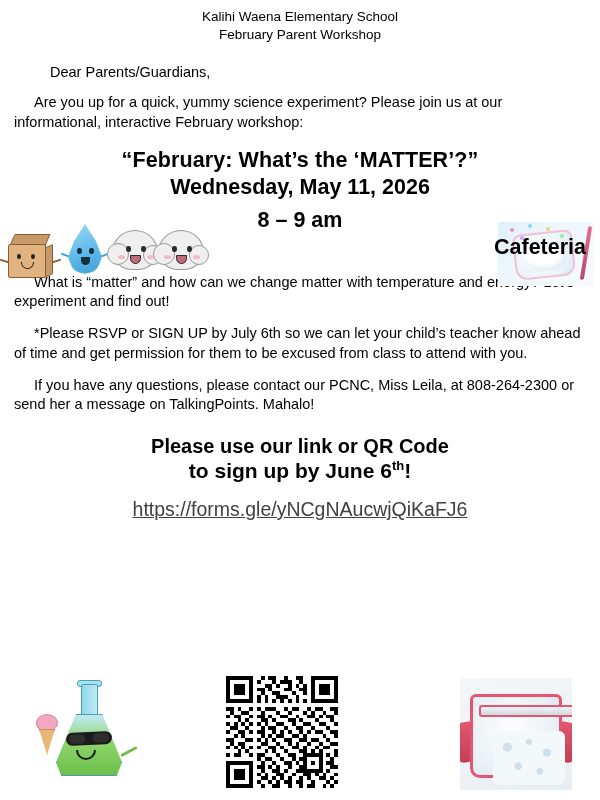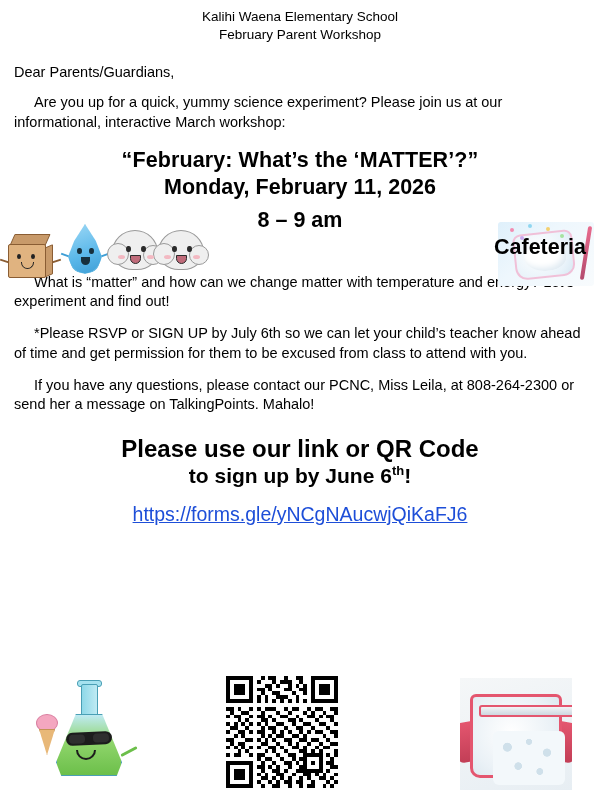--- a/index.html
+++ b/index.html
@@ -21,20 +21,21 @@
     border-radius: 19px;
   }
   .header {
     text-align: center;
     font-size: 13.5px;
     line-height: 1.35;
   }
   .salutation {
     margin-top: 20px;
     font-size: 14.5px;
+    margin-left: 36px;
   }
   .para {
     font-size: 14.5px;
     line-height: 1.32;
     margin-top: 13px;
     text-indent: 20px;
   }
 
   .title-block {
     text-align: center;
@@ -145,28 +146,28 @@
     background: linear-gradient(#e86a8d,#b44b6e); border-radius:2px; transform: rotate(9deg);
   }
 
   
   .cta {
     text-align: center;
     margin-top: 20px;
     font-weight: bold;
     line-height: 1.22;
   }
-  .cta-line1 { font-size: 24px; }
+  .cta-line1 { font-size: 20px; }
   .cta-line2 { font-size: 21px; }
   .smallcaps-big { font-size: 21px; }
   .sup { font-size: 13px; vertical-align: super; }
 
   .link-row { text-align:center; margin-top: 14px; }
   .link {
-    color:#1d4ed8; text-decoration: underline; font-size: 19.5px;
+    color:#404040; text-decoration: underline; font-size: 19.5px;
   }
 
   
   .bottom-art { position:absolute; left:0; top: 672px; width:600px; height:128px; }
 
   
   .flask-wrap { position:absolute; left: 40px; top: 8px; width: 96px; height: 116px; }
   .flask-neck {
     position:absolute; left:41px; top:4px; width:17px; height:34px;
     background: linear-gradient(90deg,#8ed8e8,#bfeaf3); border:1.6px solid #4a9fb5;
@@ -252,25 +253,25 @@
 
 <div class="page">
 
   <div class="header">
     <div>Kalihi Waena Elementary School</div>
     <div>February Parent Workshop</div>
   </div>
 
   <div class="salutation">Dear Parents/Guardians,</div>
 
-  <div class="para">Are you up for a quick, yummy science experiment? Please join us at our informational, interactive March workshop:</div>
+  <div class="para">Are you up for a quick, yummy science experiment? Please join us at our informational, interactive February workshop:</div>
 
   <div class="title-block">
     <div class="title-line1">“February: What’s the ‘MATTER’?”</div>
-    <div class="title-line2">Monday, February 11, 2026</div>
+    <div class="title-line2">Wednesday, May 11, 2026</div>
     <div class="title-line3">8 – 9 am</div>
     <div class="title-line4">Cafeteria</div>
   </div>
 
   <div class="art art-left">
     <div class="box-fig">
       <div class="box-arm l"></div>
         <div class="box-arm r"></div>
       <div class="box-top"></div>
       <div class="box-side"></div>

